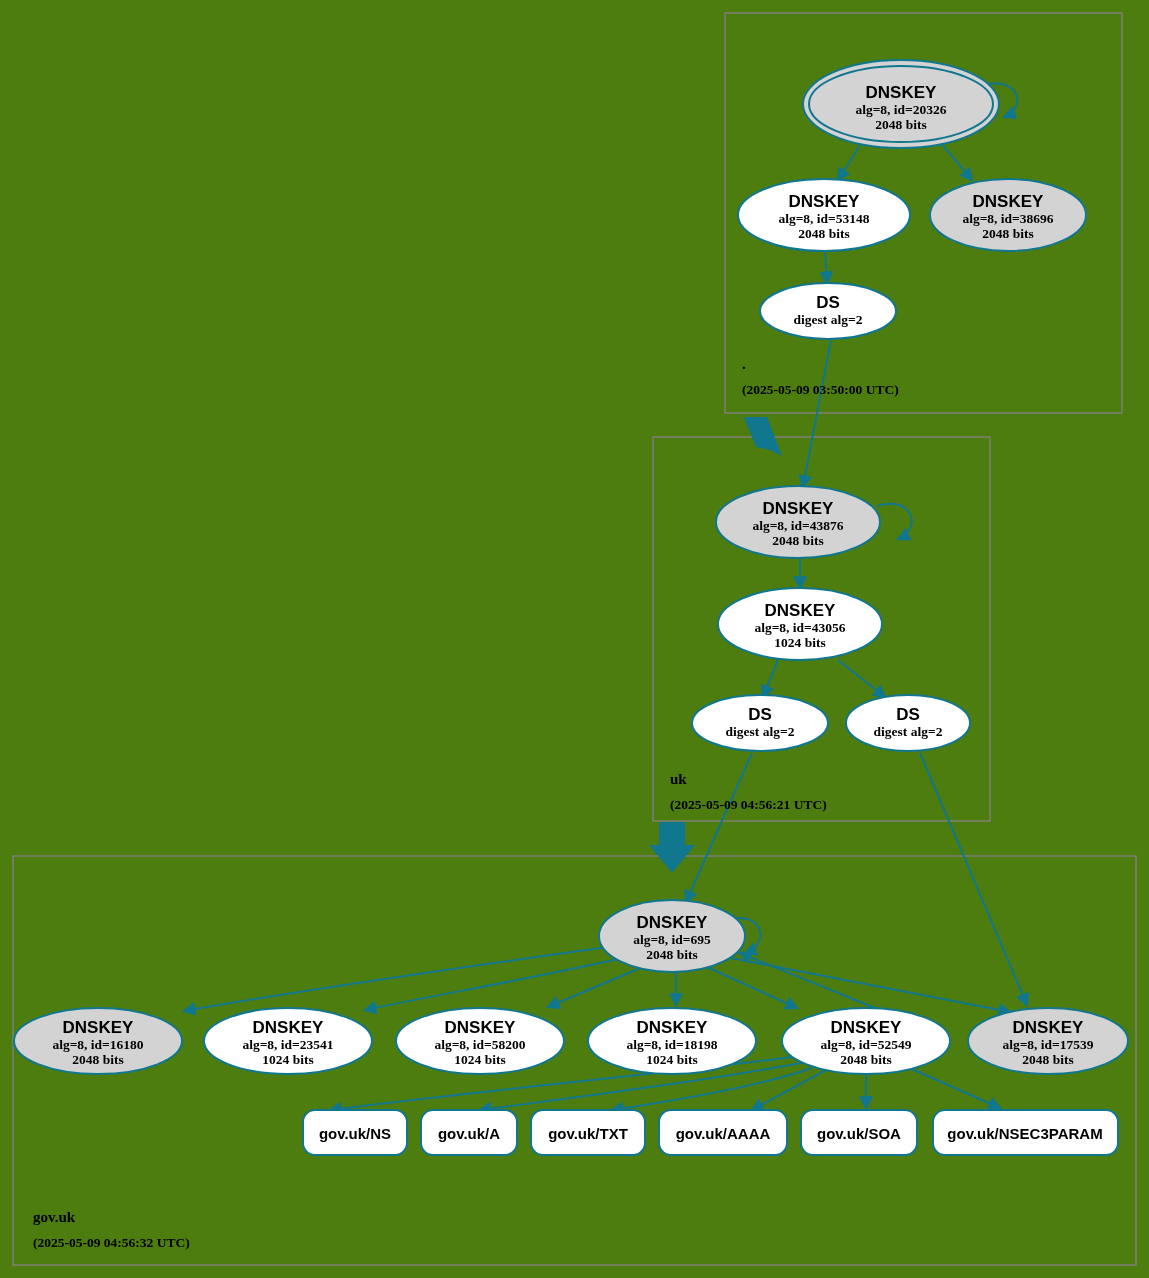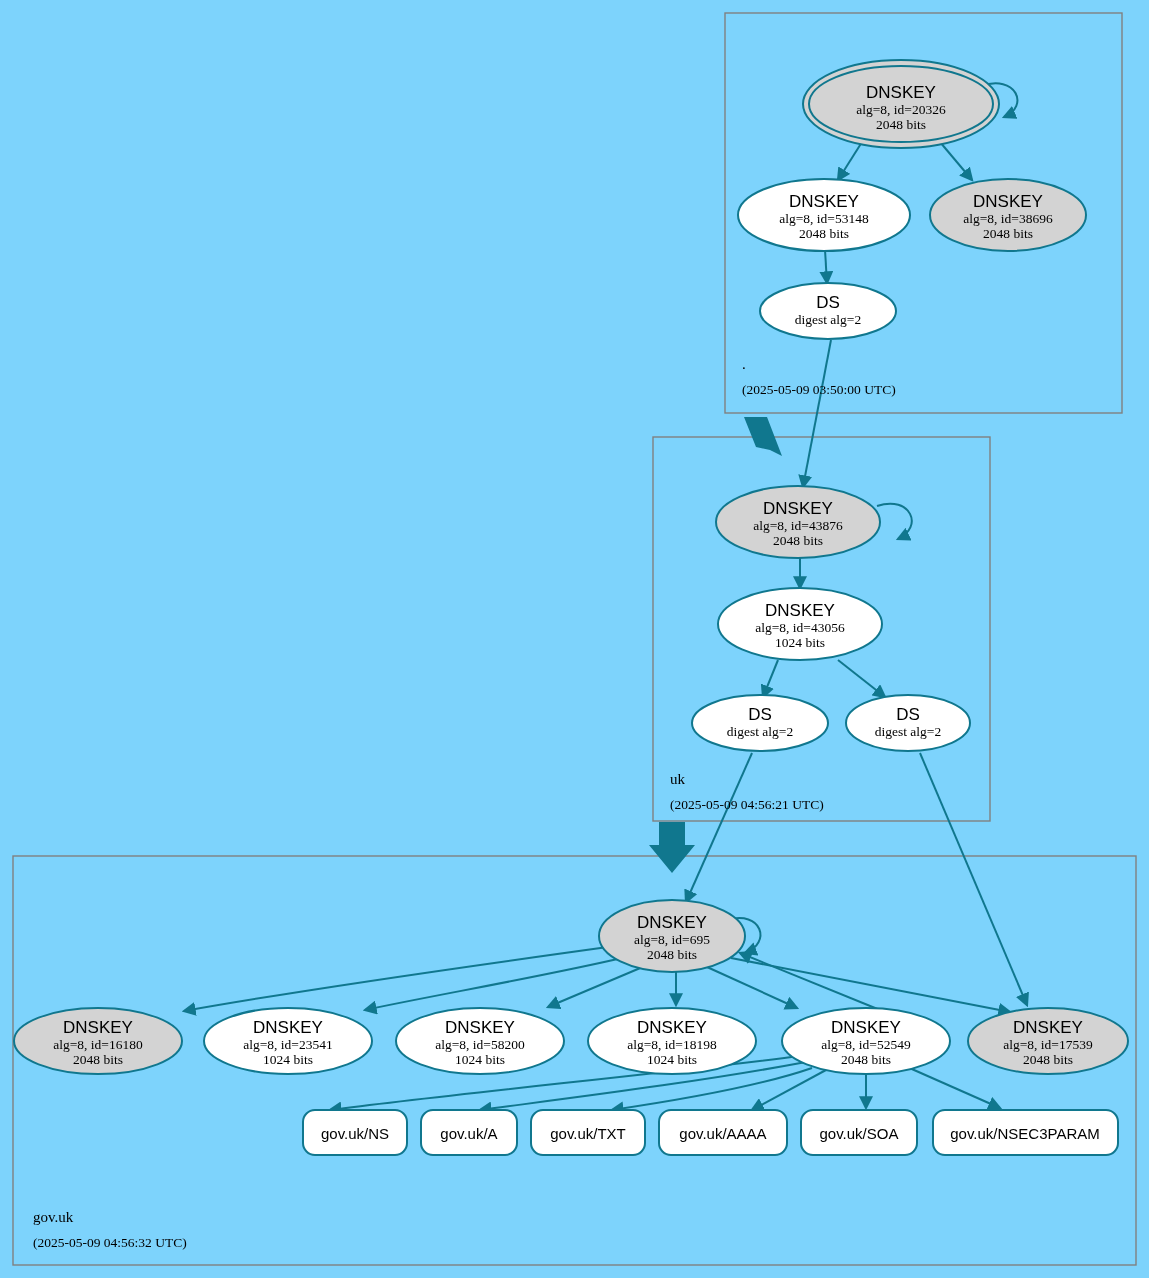--- a/index.html
+++ b/index.html
@@ -7,22 +7,23 @@
     padding: 0;
     background: #ffffff;
   }
   body {
     font-family: "Liberation Sans", sans-serif;
   }
   #diagram-root {
     position: relative;
     width: 1149px;
     height: 1278px;
-    background: #7dd3fc;
+    background: #4d7c0f;
     overflow: hidden;
+    font-weight: bold;
   }
   svg#dnssec-graph {
     display: block;
     width: 1149px;
     height: 1278px;
   }
   .zone-box {
     fill: none;
     stroke: #808080;
     stroke-width: 1.4;

